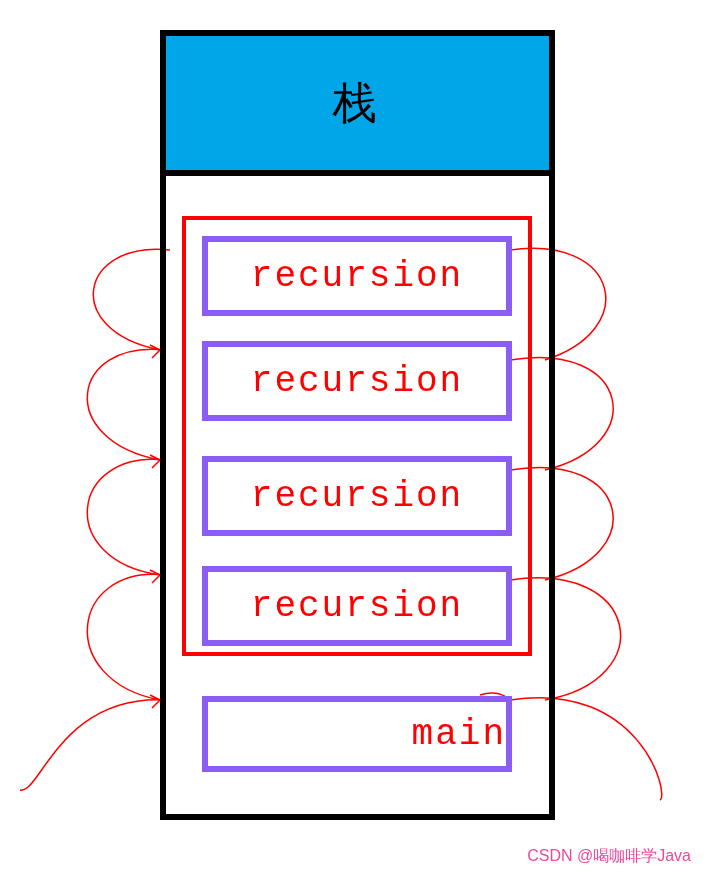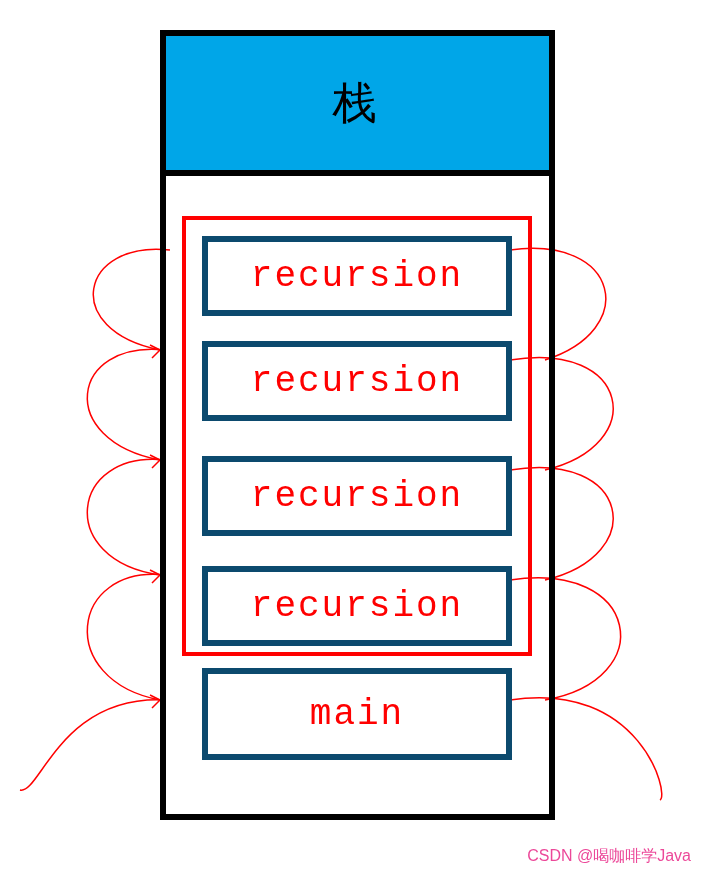--- a/index.html
+++ b/index.html
@@ -35,37 +35,37 @@
     .red-group {
       position: absolute;
       left: 16px;
       top: 180px;
       width: 350px;
       height: 440px;
       border: 4px solid #ff0000;
     }
     .frame {
       position: absolute;
-      border: 6px solid #0c4a6e;
+      border: 6px solid #8b5cf6;
       background: #fff;
       display: flex;
       align-items: center;
       justify-content: center;
     }
     .frame-label {
       color: #ff0000;
       font-family: "Courier New", monospace;
       font-size: 36px;
       letter-spacing: 2px;
     }
     .f1 { left: 36px; top: 200px; width: 310px; height: 80px; }
     .f2 { left: 36px; top: 305px; width: 310px; height: 80px; }
     .f3 { left: 36px; top: 420px; width: 310px; height: 80px; }
     .f4 { left: 36px; top: 530px; width: 310px; height: 80px; }
-    .f5 { left: 36px; top: 632px; width: 310px; height: 92px; }
+    .f5 { left: 36px; top: 660px; width: 310px; height: 76px; justify-content: flex-end; }
     .watermark {
       position: absolute;
       right: 20px;
       bottom: 10px;
       font-size: 16px;
       color: #ec4899;
       font-family: Arial, sans-serif;
     }
     .scribbles {
       position: absolute;

